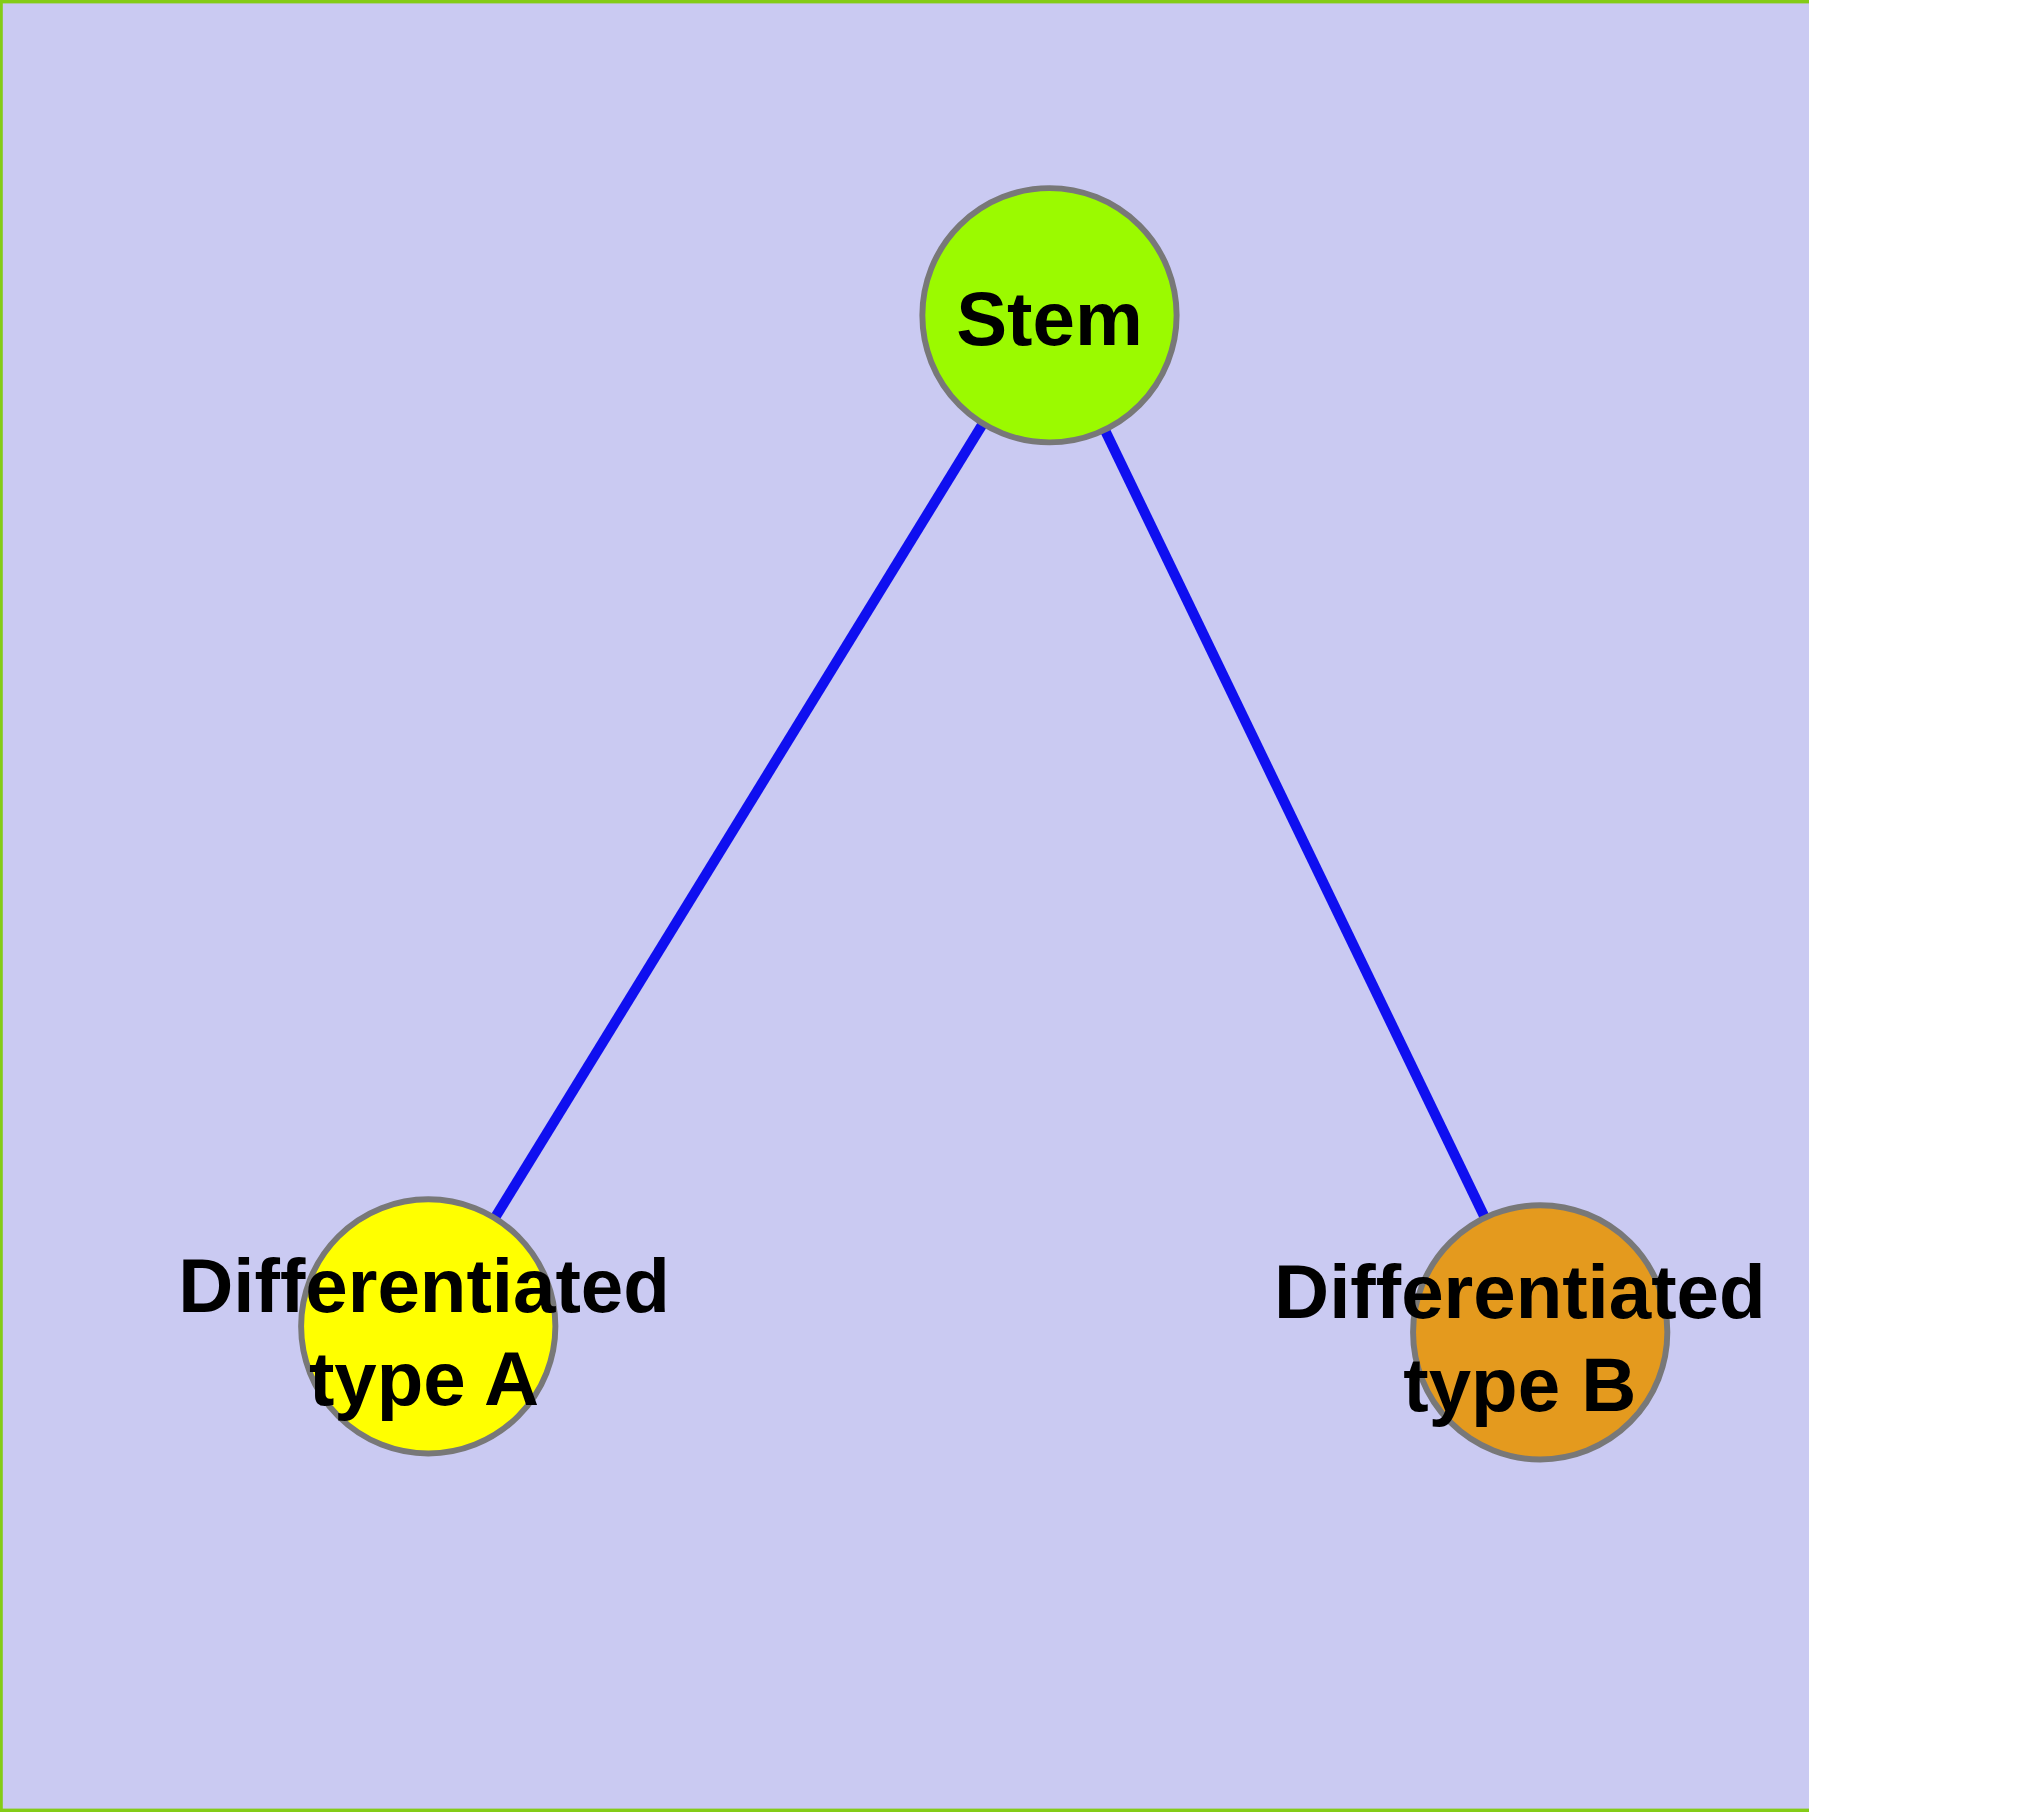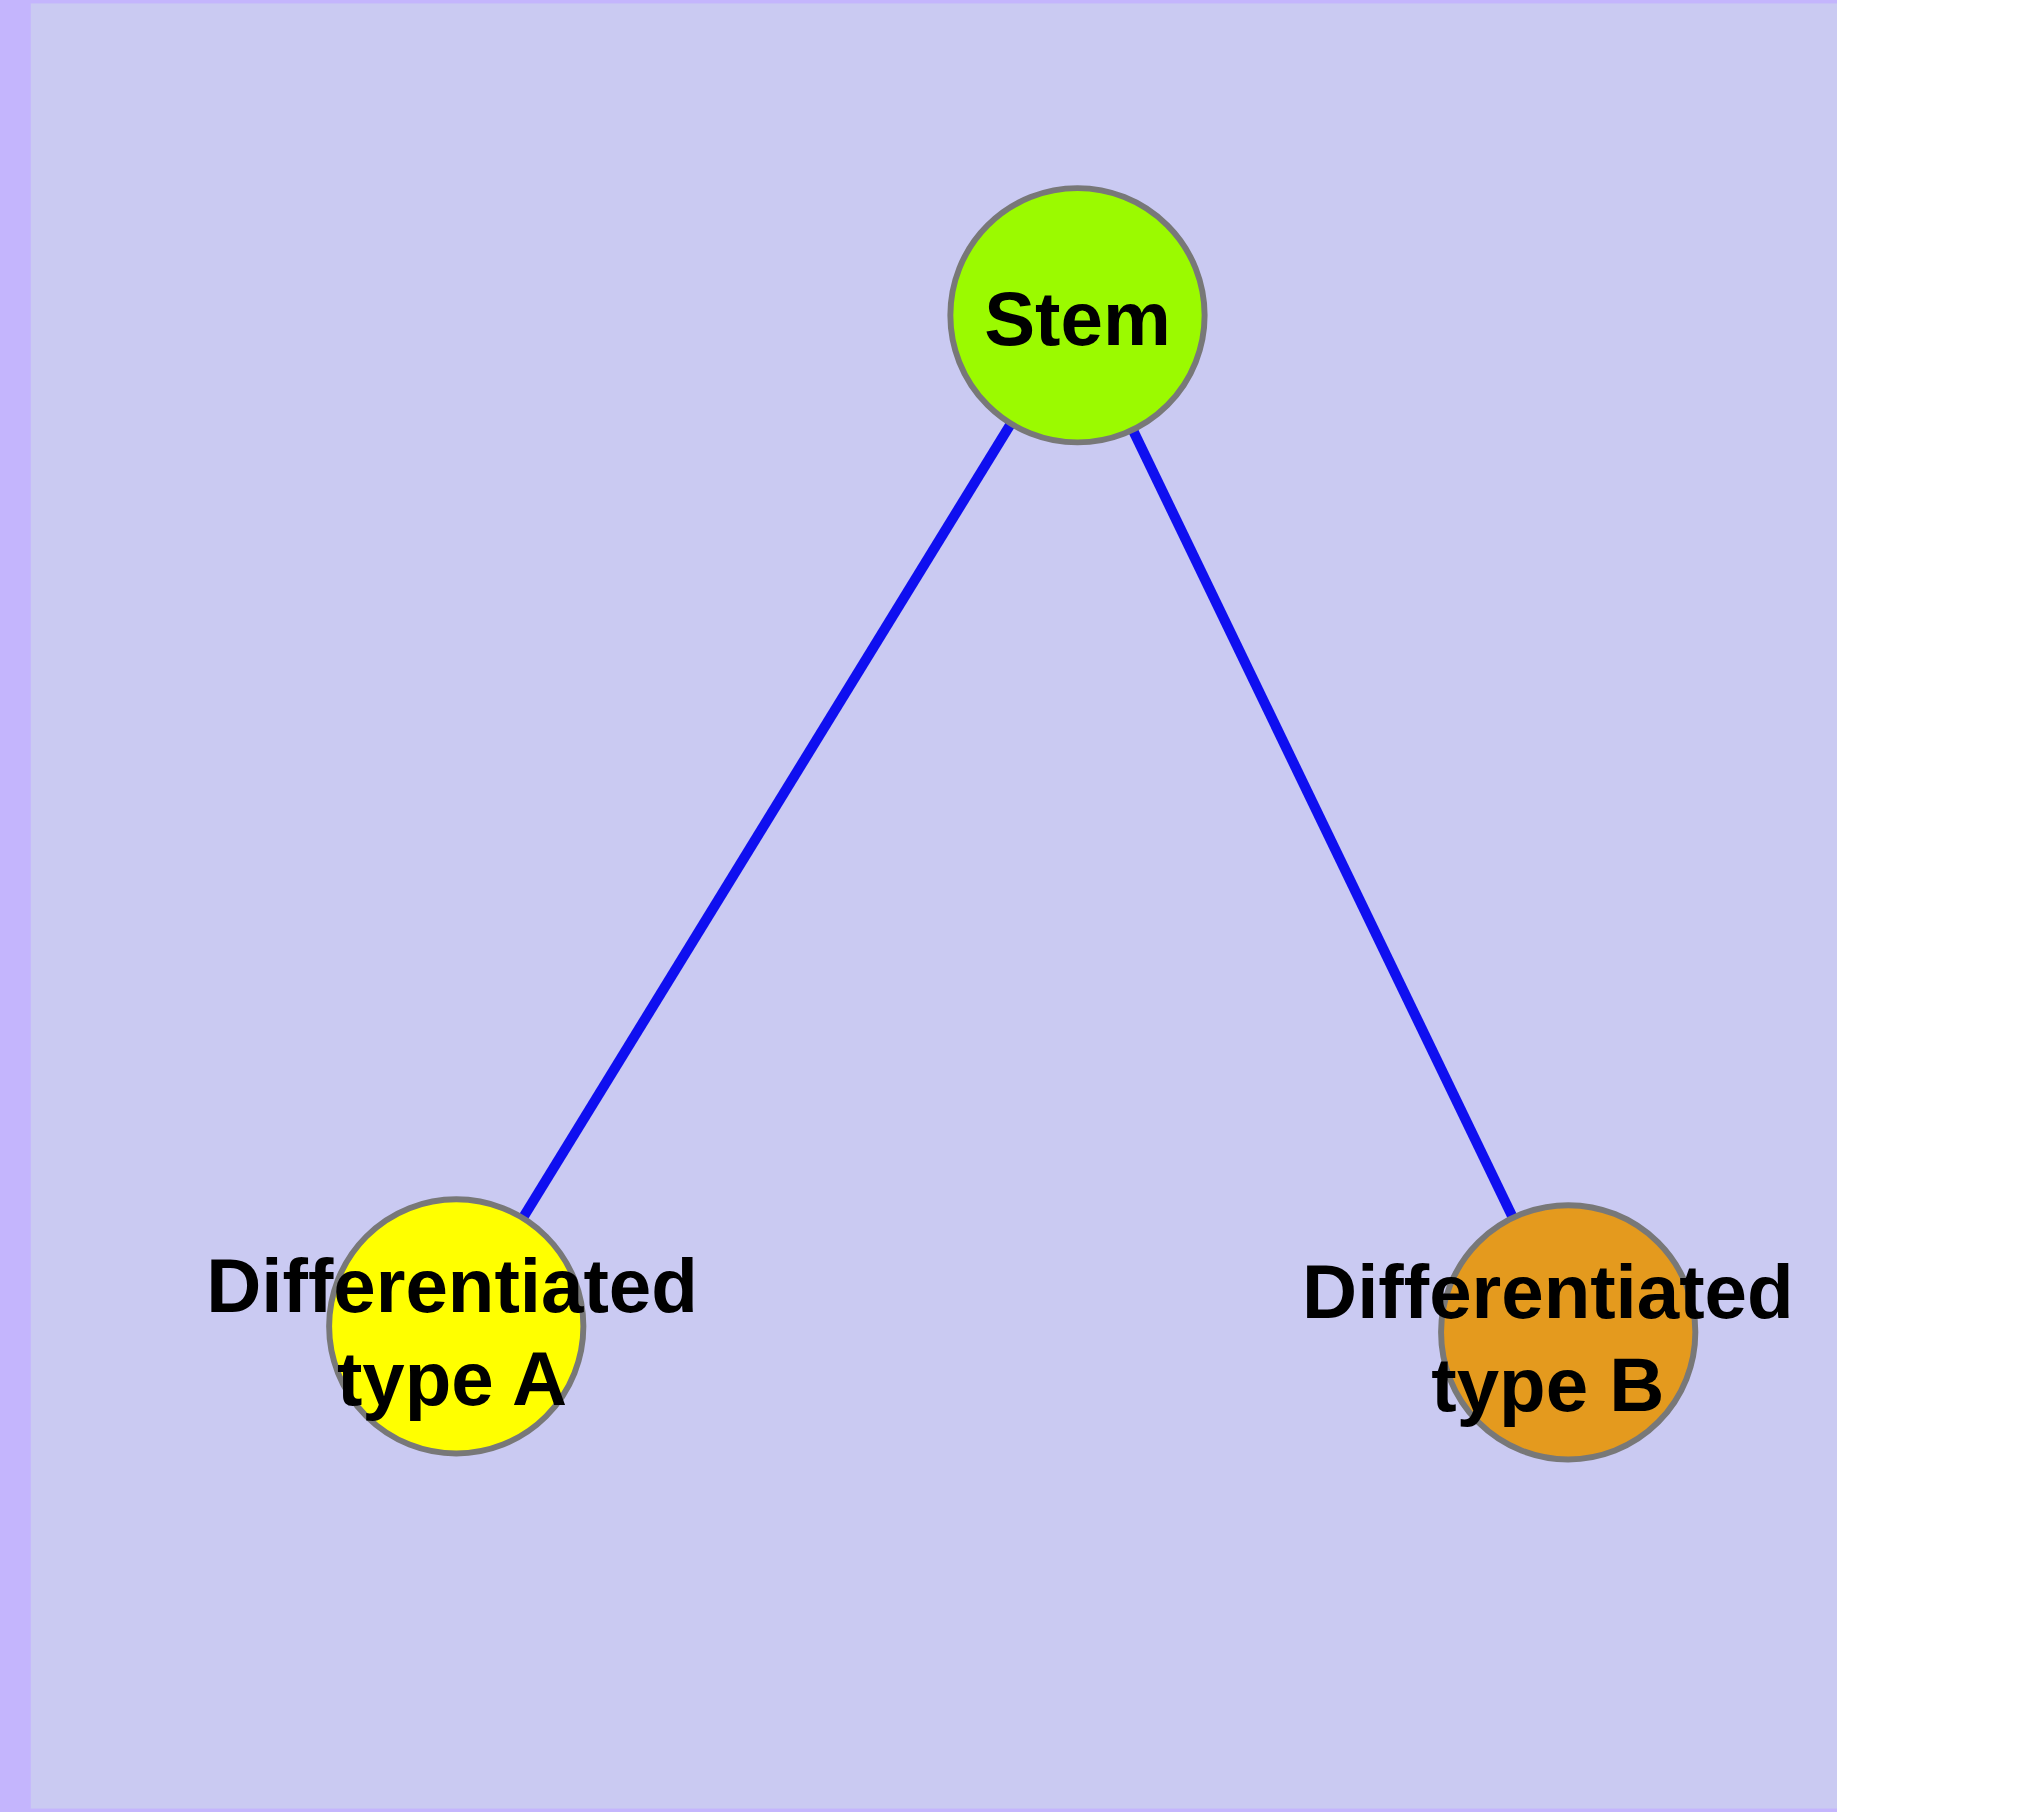--- a/index.html
+++ b/index.html
@@ -4,23 +4,22 @@
 <style>
   html, body {
     margin: 0;
     padding: 0;
     background: #ffffff;
   }
   .canvas {
     position: relative;
     width: 1809px;
     height: 1812px;
-    background: #c4b5fd;
+    background: #84cc16;
     overflow: hidden;
-    padding-left: 28px;
   }
   .canvas svg {
     display: block;
     width: 2021px;
     height: 1812px;
   }
   .node-label {
     font-family: "Liberation Sans", sans-serif;
     font-weight: bold;
     font-size: 90px;

